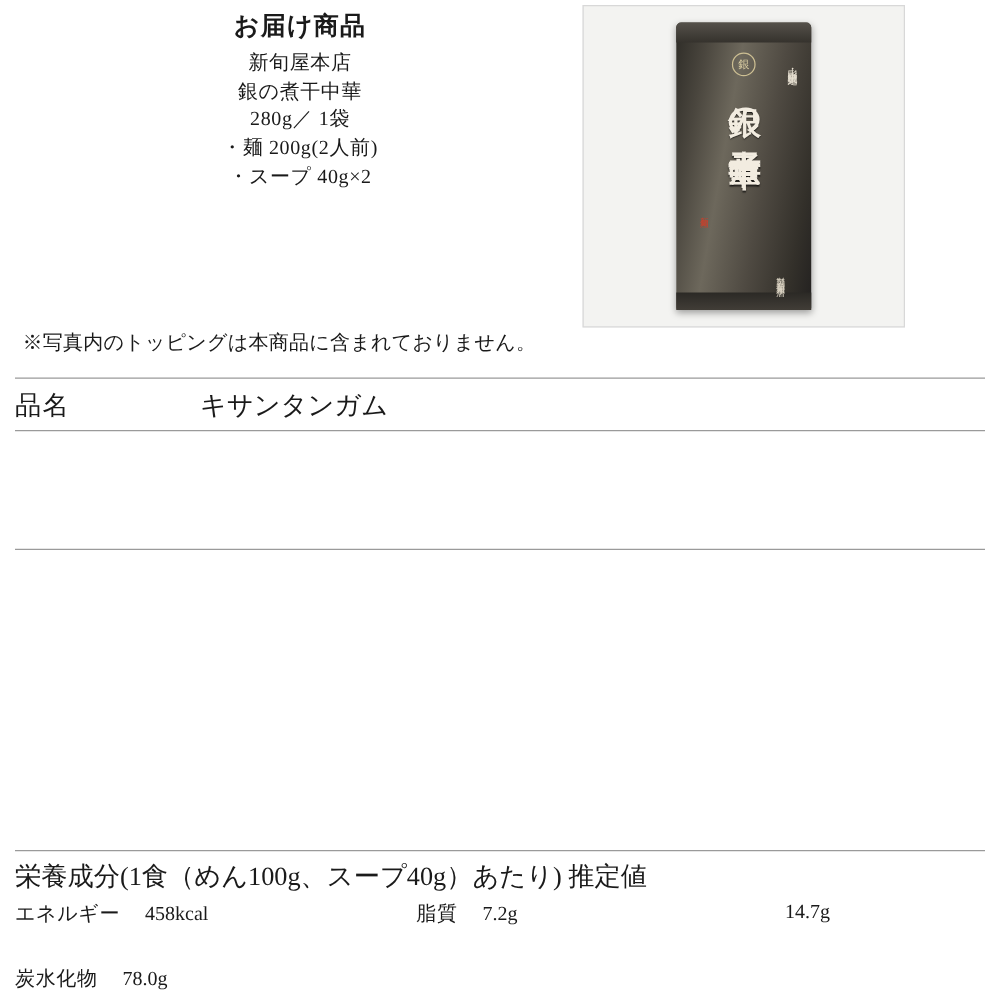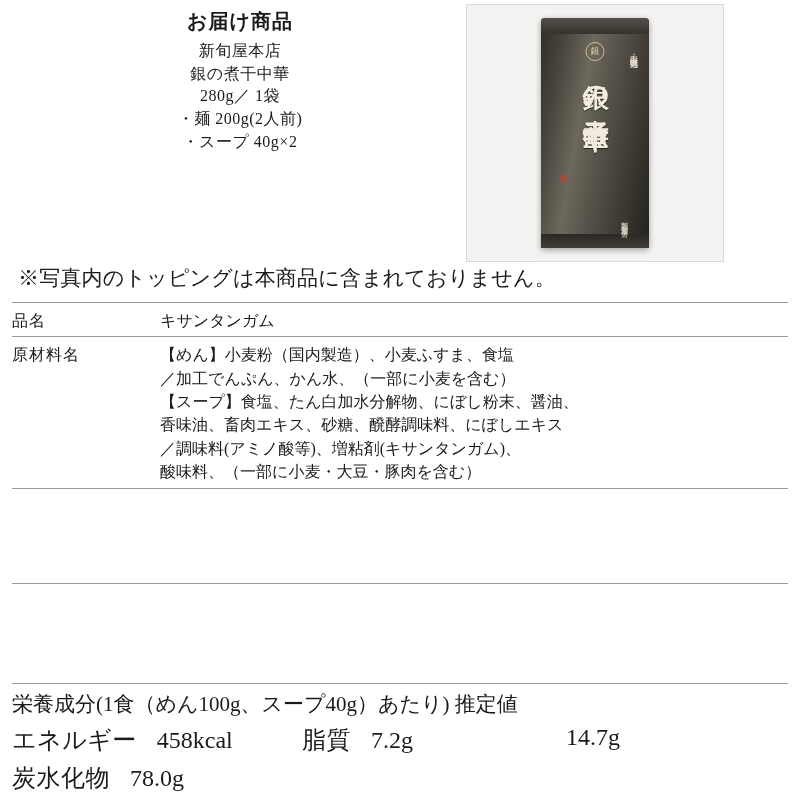--- a/index.html
+++ b/index.html
@@ -142,37 +142,37 @@
     font-size: 7px;
     writing-mode: vertical-rl;
     letter-spacing: 1px;
   }
 
   
   .note {
     position: absolute;
     left: 18px;
     top: 264px;
-    font-size: 21px;
+    font-size: 16px;
     letter-spacing: 0.2px;
   }
 
   
   .spec-table {
     position: absolute;
     left: 12px;
     top: 302px;
     width: 776px;
     border-collapse: collapse;
   }
   .spec-table td {
     vertical-align: top;
     padding: 6px 0 4px 0;
     border-top: 1px solid #9a9a9a;
-    font-size: 16px;
+    font-size: 21px;
     line-height: 1.46;
   }
   .spec-table tr.last td {
     border-bottom: 1px solid #9a9a9a;
   }
   .label-cell {
     width: 148px;
     letter-spacing: 1px;
     white-space: nowrap;
   }
@@ -195,21 +195,22 @@
   }
   .nutrition-head {
     font-size: 21px;
     letter-spacing: 0px;
     margin-bottom: 6px;
   }
   .nutrition-grid {
     display: grid;
     grid-template-columns: 290px 250px auto;
     row-gap: 6px;
-    font-size: 24px;
+    font-size: 16px;
+    gap: 31px;
   }
   .nut-item {
     display: flex;
     align-items: baseline;
   }
   .nut-name {
     letter-spacing: 0.5px;
   }
   .nut-val {
     margin-left: 20px;
@@ -250,31 +251,20 @@
   <div class="note">※写真内のトッピングは本商品に含まれておりません。</div>
 
   <table class="spec-table">
     <tbody>
         <tr>
       <td class="label-cell">品名</td>
       <td class="value-cell">
         <span class="ingredients-line">キサンタンガム</span>
       </td>
     </tr>
-    <tr>
-      <td class="label-cell">原材料名</td>
-      <td class="value-cell">
-        <span class="ingredients-line">【めん】小麦粉（国内製造）、小麦ふすま、食塩</span>
-        <span class="ingredients-line">／加工でんぷん、かん水、（一部に小麦を含む）</span>
-        <span class="ingredients-line">【スープ】食塩、たん白加水分解物、にぼし粉末、醤油、</span>
-        <span class="ingredients-line">香味油、畜肉エキス、砂糖、醗酵調味料、にぼしエキス</span>
-        <span class="ingredients-line">／調味料(アミノ酸等)、増粘剤(キサンタンガム)、</span>
-        <span class="ingredients-line">酸味料、（一部に小麦・大豆・豚肉を含む）</span>
-      </td>
-    </tr>
     <tr class="filler-row last">
       <td class="label-cell"></td>
       <td class="value-cell"></td>
     </tr>
   </tbody>
     </table>
 
   <div class="nutrition">
     <div class="nutrition-head">栄養成分(1食（めん100g、スープ40g）あたり) 推定値</div>
     <div class="nutrition-grid">

